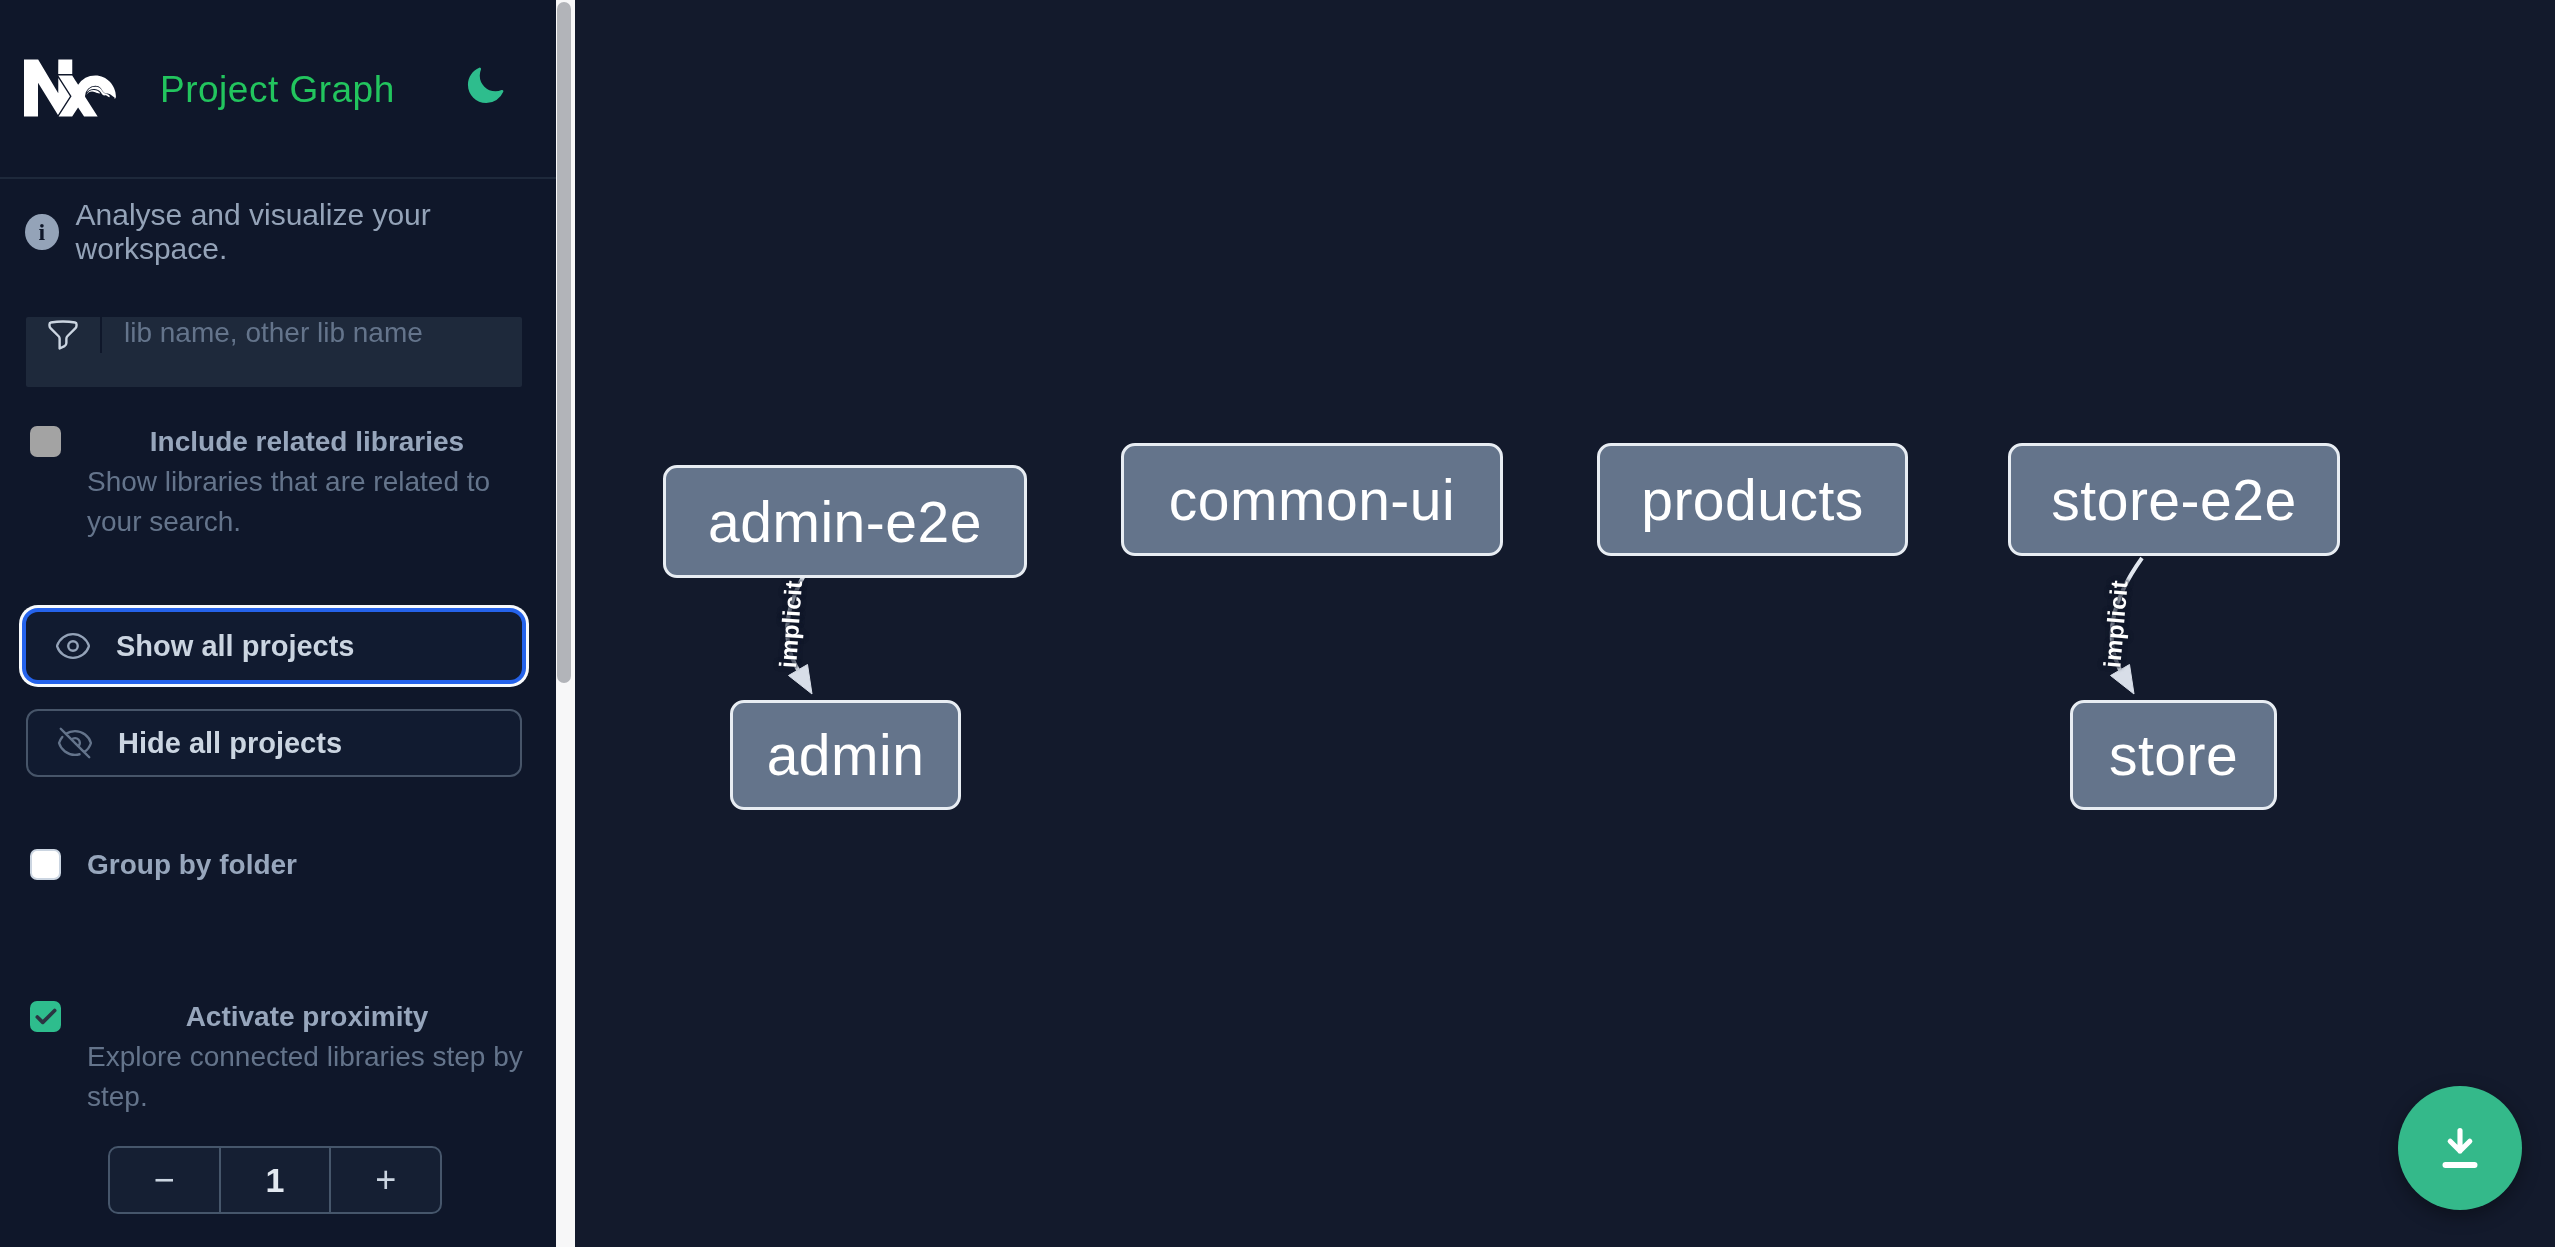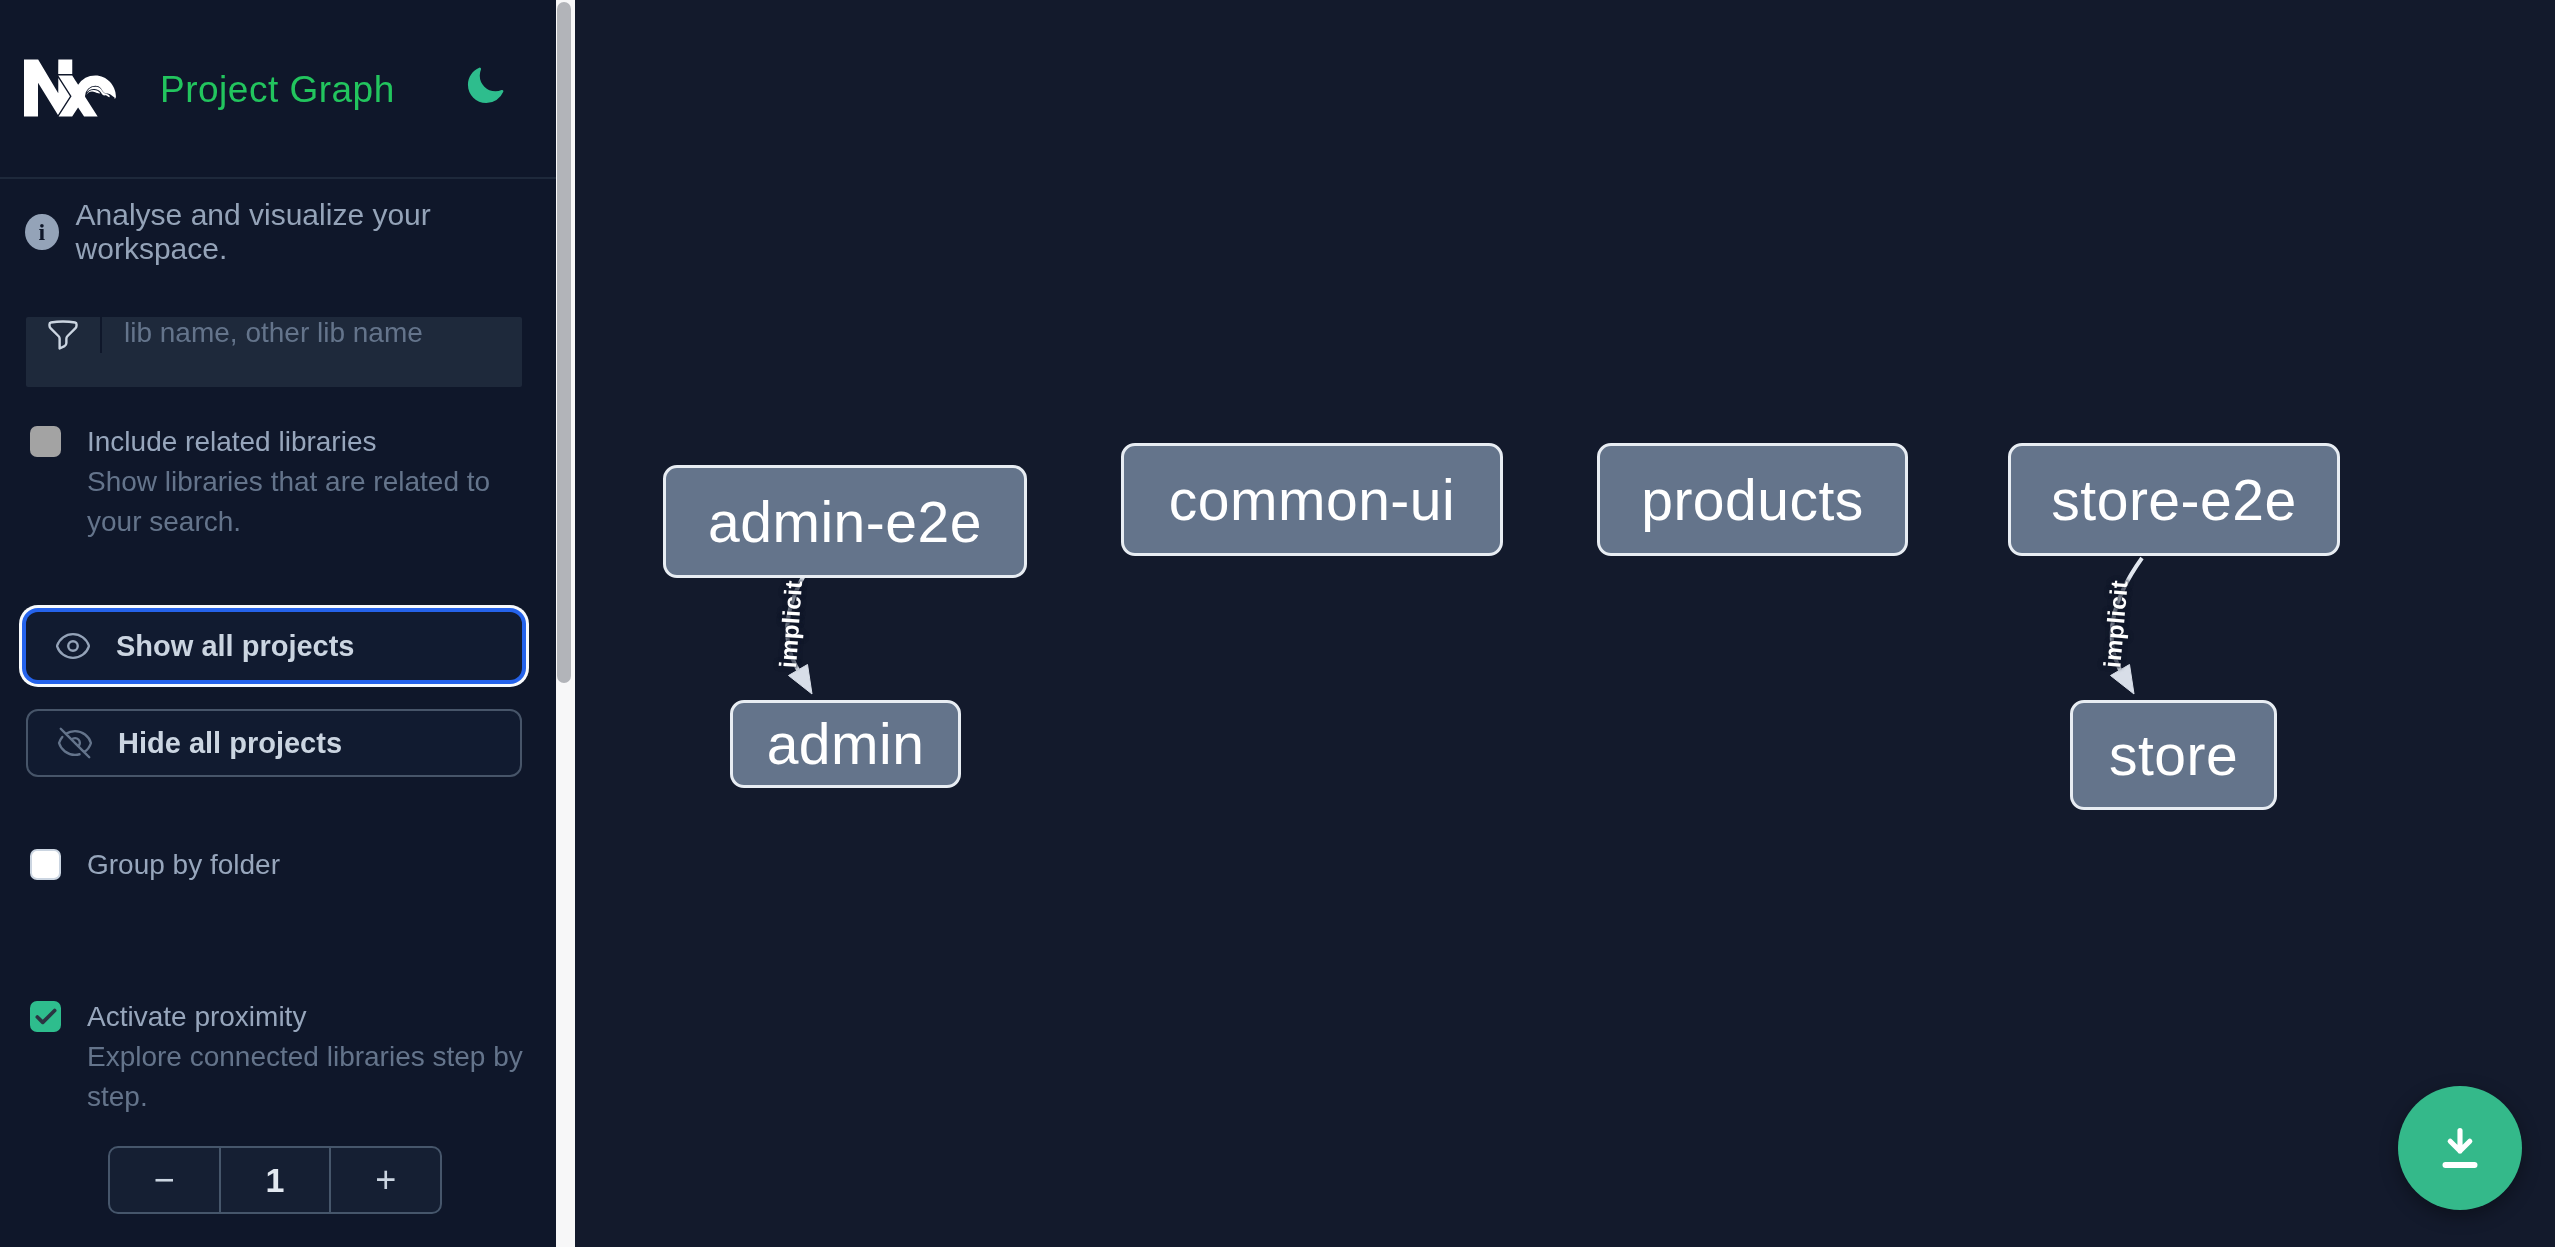--- a/index.html
+++ b/index.html
@@ -23,21 +23,21 @@
   .search-icon-cell{width:74px;display:flex;align-items:center;justify-content:center;border-right:2px solid #0f172a;}
   .search-box input{flex:1;background:transparent;border:none;outline:none;color:#cbd5e1;
                     font-size:28px;padding:0 22px;font-family:"Liberation Sans",sans-serif;}
   .search-box input::placeholder{color:#64748b;}
 
   .check-row{position:absolute;left:30px;display:flex;align-items:flex-start;gap:26px;width:500px;}
   .checkbox{width:31px;height:31px;border-radius:7px;flex:0 0 auto;margin-top:2px;cursor:pointer;}
   .checkbox.gray{background:#a3a3a3;}
   .checkbox.white{background:#ffffff;border:2px solid #cbd5e1;box-sizing:border-box;}
   .checkbox.green{background:#2ebd8d;display:flex;align-items:center;justify-content:center;}
-  .check-title{color:#97a6bc;font-size:28px;font-weight:400;line-height:36px;}
+  .check-title{color:#97a6bc;font-size:28px;font-weight:700;line-height:36px;text-align:center;}
   .check-desc{color:#64748b;font-size:28px;line-height:40px;margin-top:2px;max-width:440px;}
 
   .side-btn{position:absolute;left:26px;width:496px;height:68px;border-radius:12px;background:#111b30;
             display:flex;align-items:center;gap:24px;padding:0 0 0 28px;box-sizing:border-box;
             border:2px solid #475569;cursor:pointer;text-align:right;}
   .side-btn .lbl{color:#cbd5e1;font-size:29px;font-weight:700;}
   #btn-show-all{top:612px;border:none;box-shadow:0 0 0 4px #2563eb,0 0 0 7px #f8fafc;}
   #btn-hide-all{top:709px;}
 
   .stepper{position:absolute;left:108px;top:1146px;width:334px;height:68px;border:2px solid #46566b;
@@ -167,17 +167,17 @@
         <path d="M12 4.5v8.8m0 0l-4.2-4.2m4.2 4.2l4.2-4.2" stroke-width="2.2"></path>
         <path d="M5.8 19.3h12.4" stroke-width="2.6"></path>
       </svg>
     </button>
   <div class="edge-label" style="left: 216px; top: 624px; transform: translate(-50%, -50%) rotate(-86deg);">implicit</div>
       <div class="edge-label" style="left: 1541px; top: 624px; transform: translate(-50%, -50%) rotate(-85deg);">implicit</div>
       <div class="gnode" style="left: 88px; top: 465px; width: 364px; height: 113px;">admin-e2e</div>
       <div class="gnode" style="left: 546px; top: 443px; width: 382px; height: 113px;">common-ui</div>
       <div class="gnode" style="left: 1022px; top: 443px; width: 311px; height: 113px;">products</div>
       <div class="gnode" style="left: 1433px; top: 443px; width: 332px; height: 113px;">store-e2e</div>
-      <div class="gnode" style="left: 155px; top: 700px; width: 231px; height: 88px;">admin</div>
+      <div class="gnode" style="left: 155px; top: 700px; width: 231px; height: 110px;">admin</div>
       <div class="gnode" style="left: 1495px; top: 700px; width: 207px; height: 110px;">store</div>
     </main>
 
 </div>
 
 </body></html>

